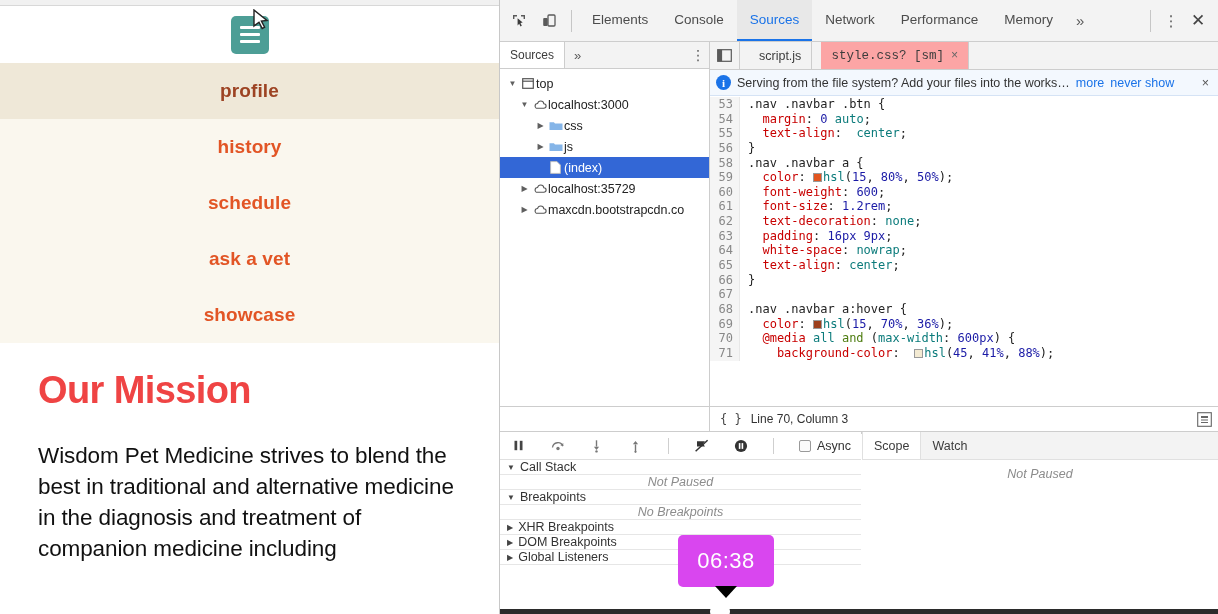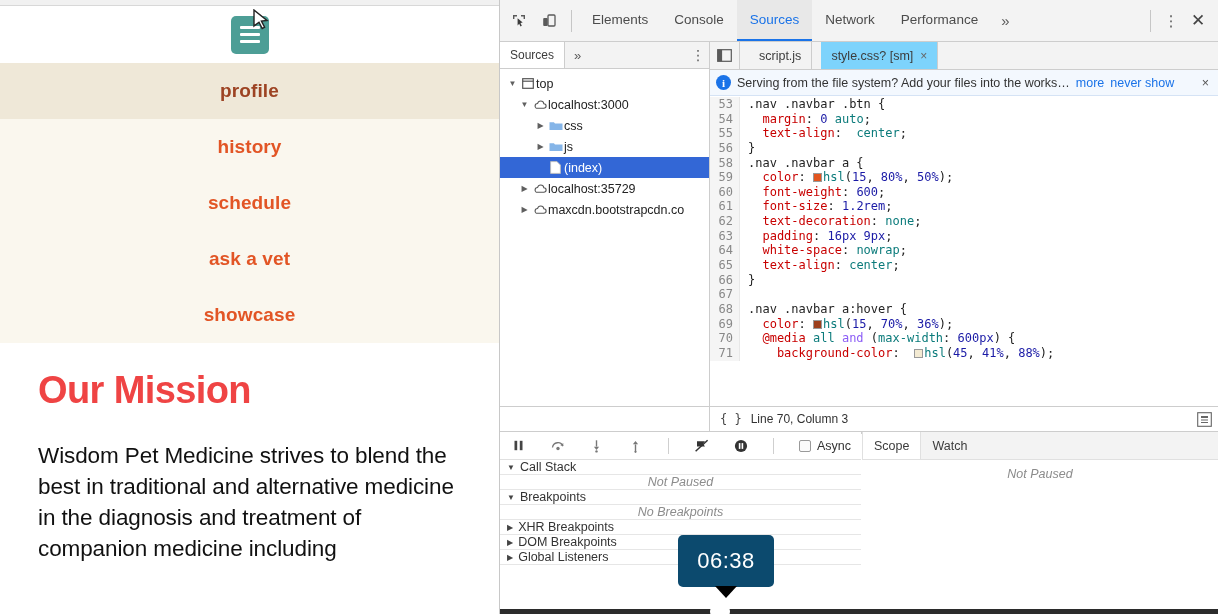--- a/index.html
+++ b/index.html
@@ -126,21 +126,21 @@
   .ed-pane { flex: 1; display: flex; flex-direction: column; min-width: 0; background: #fff; }
   .ed-tabbar {
     height: 28px; flex: 0 0 28px; display: flex; align-items: stretch;
     background: #f3f3f3; border-bottom: 1px solid #cdcdcd; gap: 9px;
   }
   .ed-sidebtn { width: 30px; display: flex; align-items: center; justify-content: center; border-right: 1px solid #cdcdcd; cursor: pointer; color:#5a5a5a; }
   .ed-tab {
     display: flex; align-items: center; gap: 7px; padding: 0 10px; font-size: 12.5px;
     color: #3c3c3c; border-right: 1px solid #cdcdcd; cursor: pointer;
   }
-  .ed-tab.active { background: #7dd3fc; }
+  .ed-tab.active { background: #fca5a5; font-family: Liberation Mono, monospace; }
   .ed-tab .x { font-size: 12px; color: #666; }
   .infobar {
     height: 26px; flex: 0 0 26px; display: flex; align-items: center; gap: 6px;
     background: #f3f8fe; border-bottom: 1px solid #d5e3f5; padding: 0 6px; font-size: 12.5px; color: #333;
   }
   .infobar .ibicon {
     width: 15px; height: 15px; border-radius: 50%; background: #1a73e8; color: #fff;
     font-size: 11px; font-weight: 700; display: flex; align-items: center; justify-content: center;
     flex: 0 0 15px; font-family: "Liberation Serif", serif;
   }
@@ -157,21 +157,21 @@
   .code-inner { padding-top: 1px; }
   .cline { display: flex; white-space: pre; height: 14.65px; }
   .gutter {
     width: 30px; flex: 0 0 30px; text-align: right; padding-right: 6px;
     color: #888; background: #f5f5f5; border-right: 1px solid #e8e8e8;
   }
   .ctext { padding-left: 8px; }
   .c-sel { color: #222; }
   .c-prop { color: #c80000; }
   .c-val { color: #1a1aa6; }
-  .c-kw { color: #8b5cf6; }
+  .c-kw { color: #4d7c0f; }
   .c-punc { color: #222; }
   .c-name { color: #0b7b7b; }
   .c-at { color: #c80000; }
   .swatch {
     display: inline-block; width: 9px; height: 9px; border: 1px solid #999;
     vertical-align: -1px; margin-right: 1px;
   }
 
   .statusbar {
     height: 25px; flex: 0 0 25px; display: flex; align-items: center;
@@ -207,21 +207,21 @@
   .dbg-right { flex: 1; display: flex; flex-direction: column; min-width: 0; }
   .scope-tabs { height: 28px; flex: 0 0 28px; display: flex; align-items: stretch; background: #f3f3f3; border-bottom: 1px solid #e0e0e0;}
   .stab { display: flex; align-items: center; padding: 0 11px; font-size: 12.5px; color: #3c3c3c; cursor: pointer; }
   .stab.active { background: #fff; border-right: 1px solid #e0e0e0; border-left: 1px solid #e0e0e0; }
   .scope-body { flex: 1; display: flex; justify-content: center; padding-top: 7px; }
   .scope-body .np { font-size: 12.5px; color: #8c8c8c; font-style: italic; }
 
   
   .tooltip {
     position: absolute; left: 678px; top: 535px; width: 96px; height: 52px;
-    background: #0c4a6e; border-radius: 5px; color: #fff;
+    background: #d946ef; border-radius: 5px; color: #fff;
     display: flex; align-items: center; justify-content: center;
     font-size: 22px; letter-spacing: .5px; z-index: 40;
   }
   .tooltip:after {
     content: ""; position: absolute; bottom: -11px; left: 50%; transform: translateX(-50%);
     border-left: 11px solid transparent; border-right: 11px solid transparent;
     border-top: 12px solid #000;
   }
   .progressbar {
     position: absolute; left: 500px; bottom: 0; width: 718px; height: 5px;
@@ -288,20 +288,21 @@
             <rect x="2.2" y="5" width="4.5" height="8" rx="1" fill="#5a5a5a"></rect>
           </svg>
       </div>
       <div class="dt-divider"></div>
       <div class="dt-tabs">
         <div class="dt-tab">Elements</div>
         <div class="dt-tab">Console</div>
         <div class="dt-tab active">Sources</div>
         <div class="dt-tab">Network</div>
         <div class="dt-tab">Performance</div>
+        <div class="dt-tab">Memory</div>
         <div class="dt-overflow">»</div>
       </div>
       <div class="dt-right">
         <div class="dt-divider"></div>
         <div class="dt-dots">⋮</div>
         <div class="dt-close">✕</div>
       </div>
     </div>
 
     <div class="dt-body">

